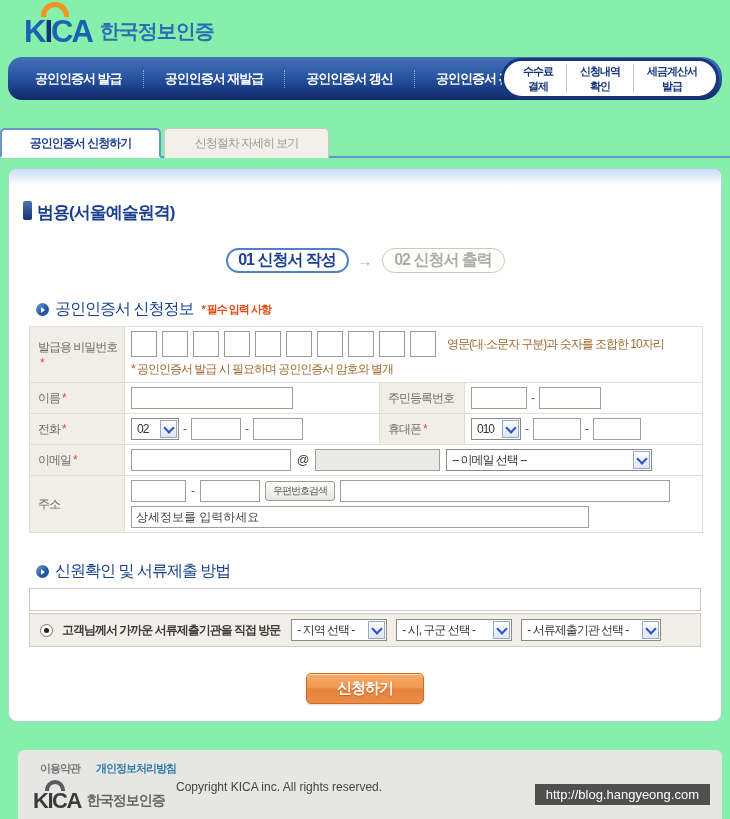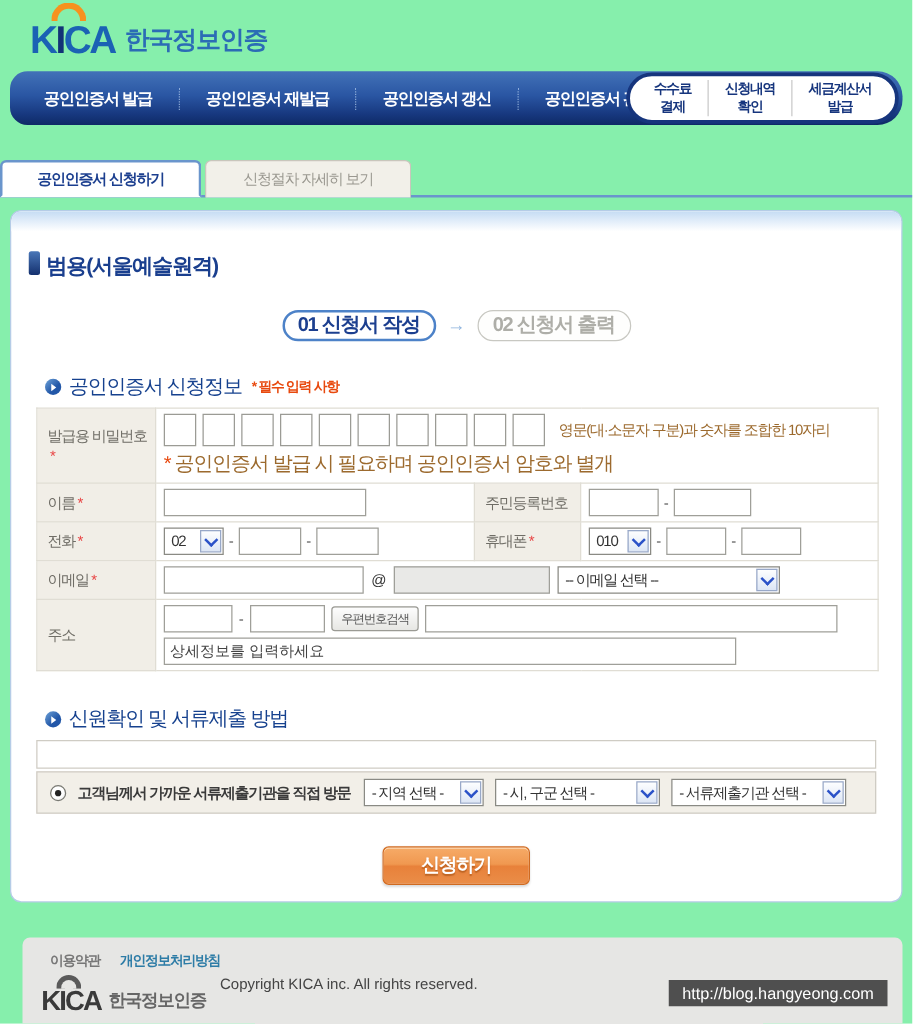--- a/index.html
+++ b/index.html
@@ -57,21 +57,21 @@
   table.form { margin:6px 20px 0; width:674px; border-collapse:collapse; table-layout:fixed; }
   table.form th, table.form td { border:1px solid #e0ddd4; }
   table.form th { background:#f1eee7; font-size:12px; font-weight:normal; color:#6f6d66; text-align:left; padding:6px 4px 6px 8px; letter-spacing:-1px; }
   table.form td { background:#fff; padding:4px 6px; font-size:12px; color:#333; }
   .col-l1 { width:95px; } .col-v1 { width:255px; } .col-l2 { width:85px; }
   .star { color:#e84444; margin-left:2px; }
   .row-line { display:flex; align-items:center; gap:4px; }
   .pwline { gap:5px; }
   .pwbox { display:inline-block; width:26px; height:26px; border:1px solid #9b9b95; background:#fff; }
   .pw-hint { color:#9c6a2e; font-size:12px; margin-left:6px; letter-spacing:-1px; white-space:nowrap; }
-  .pw-note { color:#9c6a2e; font-size:16px; margin-top:4px; letter-spacing:-1px; }
+  .pw-note { color:#9c6a2e; font-size:12px; margin-top:4px; letter-spacing:-1px; }
   .pw-note .star2 { color:#e8490e; }
   input.txt { height:22px; border:1px solid #9f9f99; background:#fff; font-size:12px; padding:0 4px; font-family:inherit; }
   input.txt:disabled, input.txt.disabled { background:#e9e9e7; }
   .dash { color:#555; }
   
   .xsel { display:inline-flex; align-items:center; height:22px; border:1px solid #8a8a84; background:#fff; cursor:pointer; }
   .xsel .xtext { flex:1; padding:0 5px; font-size:12px; color:#333; letter-spacing:-1px; white-space:nowrap; overflow:hidden; }
   .xsel .xbtn { width:17px; height:18px; margin:1px; border:1px solid #98a8c8; background:linear-gradient(to bottom,#fdfeff,#dde6f5); position:relative; flex:none; }
   .xsel .xbtn::after { content:""; position:absolute; left:4px; top:3px; width:6px; height:6px; border-right:2px solid #2b52c8; border-bottom:2px solid #2b52c8; transform:rotate(45deg); }
   .zip-btn { height:20px; padding:0 7px; font-size:10px; color:#555; letter-spacing:-1px; border:1px solid #9a9a94; border-radius:3px; background:linear-gradient(to bottom,#fdfdfd,#e6e6e3); cursor:pointer; font-family:inherit; }
@@ -224,21 +224,21 @@
           </div>
         </td>
       </tr>
       <tr>
         <th><span>이메일</span><span class="star">*</span></th>
         <td colspan="3">
           <div class="row-line" style="gap:6px">
             <input class="txt" style="width: 160px;">
             <span>@</span>
             <input class="txt disabled" style="width: 125px;" disabled="">
-            <span class="xsel" style="width:178px">
+            <span class="xsel" style="width:206px">
                   <span class="xtext">-- 이메일 선택 --</span>
                   <span class="xbtn"></span>
                 </span>
           </div>
         </td>
       </tr>
       <tr>
         <th><span>주소</span></th>
         <td colspan="3">
           <div class="row-line" style="gap:5px">
@@ -263,21 +263,21 @@
 
     <div class="empty-row"></div>
 
     <div class="radio-row">
       <span class="radio checked"></span>
       <span class="radio-label">고객님께서 가까운 서류제출기관을 직접 방문</span>
       <span class="xsel" style="width:96px">
           <span class="xtext">- 지역 선택 -</span>
           <span class="xbtn"></span>
         </span>
-      <span class="xsel" style="width:132px">
+      <span class="xsel" style="width:116px">
           <span class="xtext">- 시, 구군 선택 -</span>
           <span class="xbtn"></span>
         </span>
       <span class="xsel" style="width:140px">
           <span class="xtext">- 서류제출기관 선택 -</span>
           <span class="xbtn"></span>
         </span>
     </div>
 
     <div class="submit-wrap">

